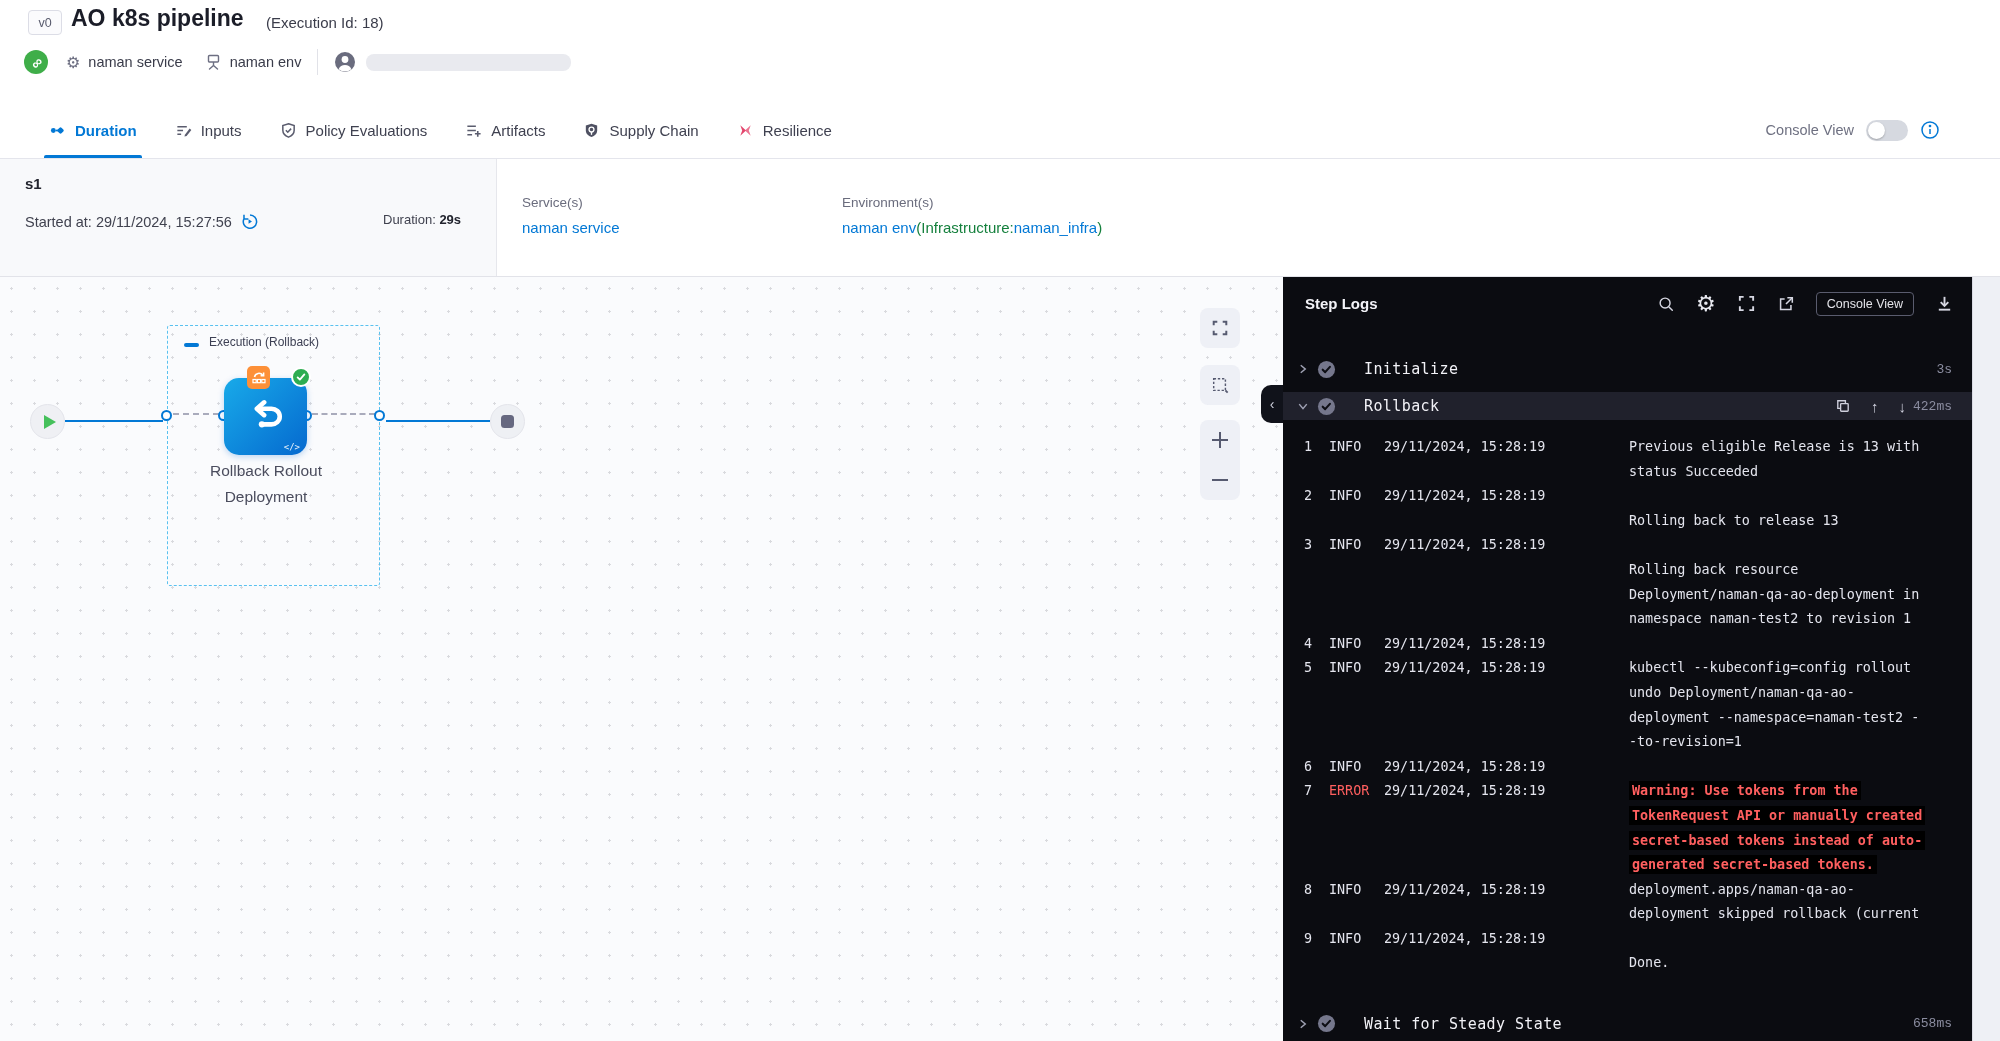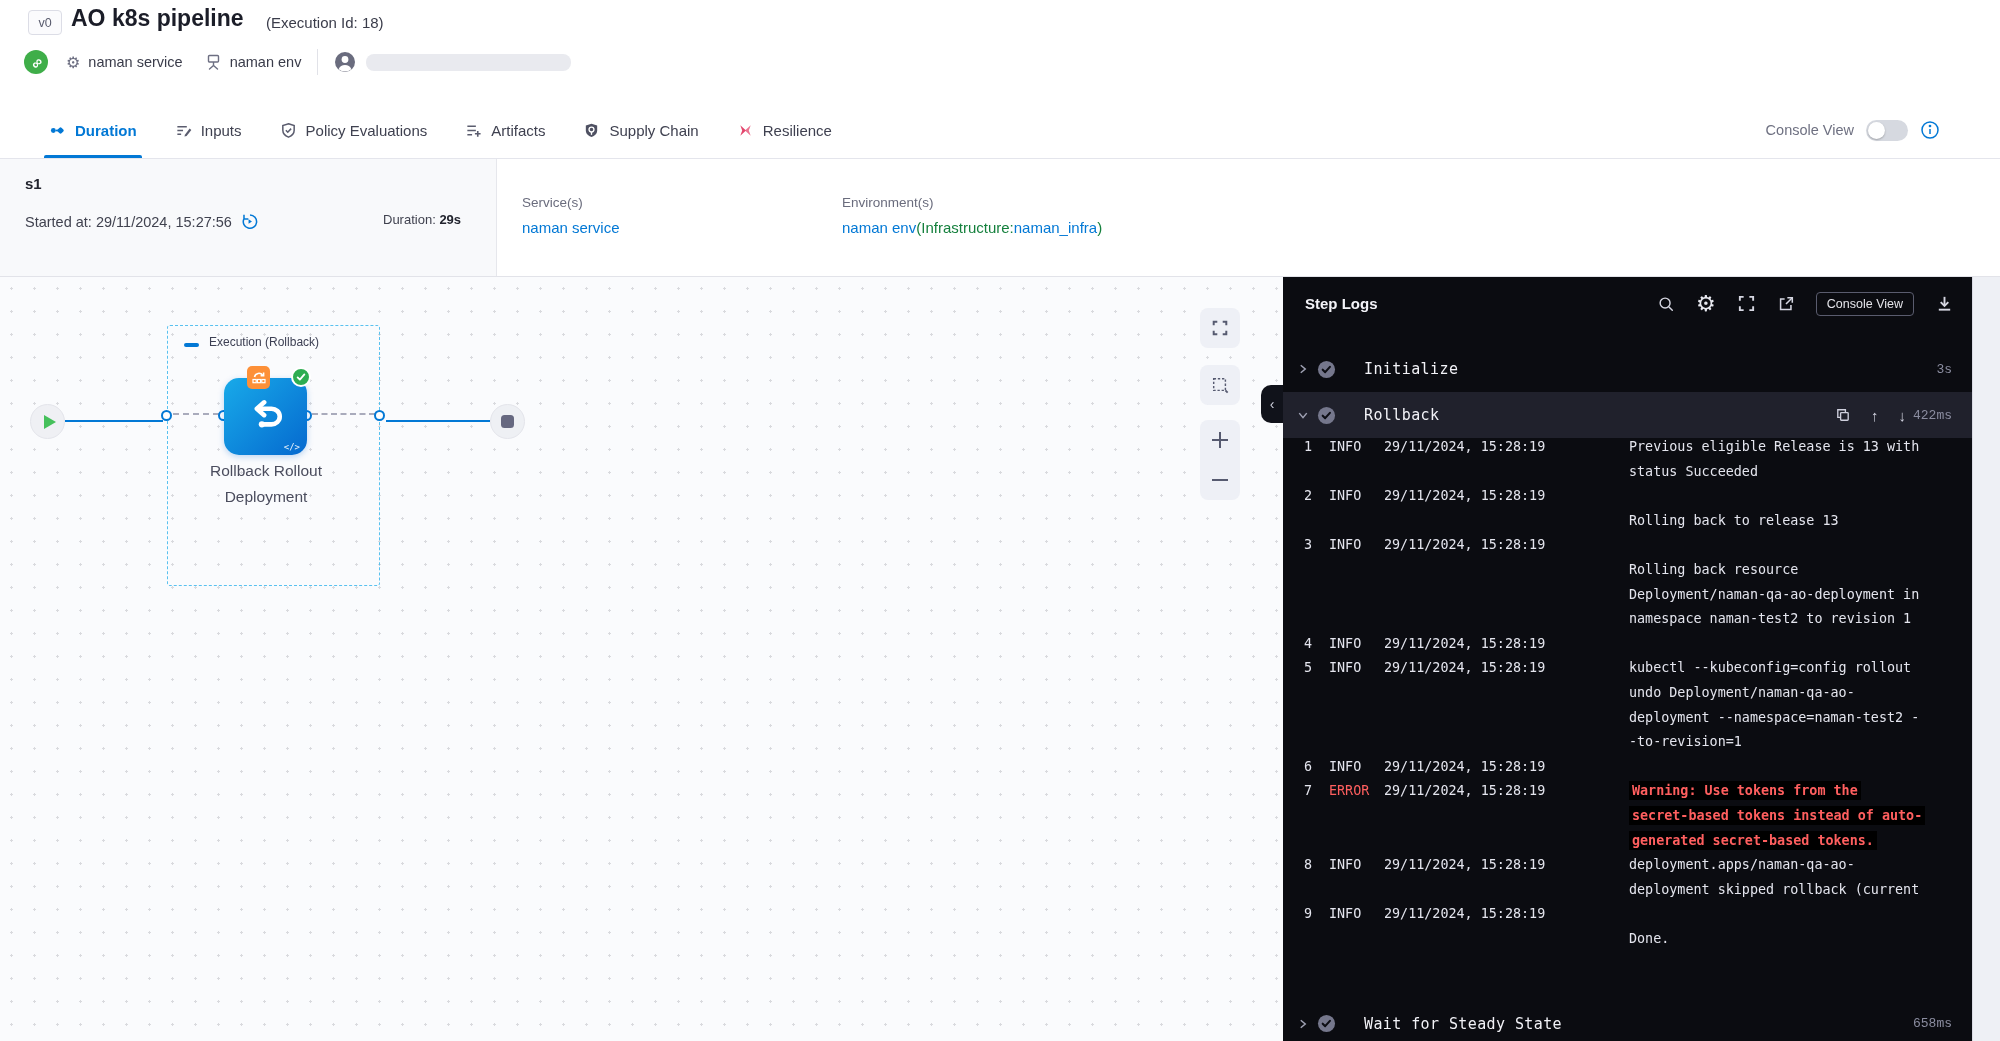--- a/index.html
+++ b/index.html
@@ -85,21 +85,21 @@
   .lp-icons .ic { cursor:pointer; display:flex; align-items:center; }
   .gear-lg { font-size:22px; color:#e8e9f0; line-height:1; }
   .cv-btn { border:1px solid #5a5c6e; border-radius:4px; color:#e4e4ea; font-size:12.5px; padding:4px 10px; cursor:pointer; white-space:nowrap; }
 
   .steprow { position:absolute; left:0; width:689px; display:flex; align-items:center; cursor:pointer; }
   .steprow .chev { margin-left:14px; width:14px; display:flex; color:#a0a2b4; }
   .steprow .chk { margin-left:6px; }
   .steprow .slabel { margin-left:28px; font-family:"DejaVu Sans Mono",monospace; font-size:15px; color:#f2f2f7; letter-spacing:.4px; }
   .steprow .sdur { position:absolute; right:20px; font-family:Liberation Mono, monospace; font-size:13px; color:#8b8da0; }
   .row-init { top:69px; height:46px; }
-  .row-rb { top:115px; height:46px; background:#20212c; }
+  .row-rb { top:115px; height:28px; background:#20212c; }
   .row-wait { top:729px; height:35px; }
   .rb-actions { position:absolute; right:66px; display:flex; align-items:center; gap:20px; color:#cfd0dd; font-size:15px; }
   .rb-actions .aic { cursor:pointer; display:flex; align-items:center; }
 
   #log-lines { position:absolute; left:0; top:157px; width:672px; }
   .log-row { position:relative; height:24.6px; font-family:"DejaVu Sans Mono",monospace; font-size:13.4px; white-space:pre; }
   .log-row span { position:absolute; top:3px; line-height:19px; }
   .c-num { left:17px; width:12px; text-align:right; color:#e4e5ee; }
   .c-lvl { left:46px; color:#e4e5ee; }
   .c-lvl.err { color:#ff5f5f; }
@@ -400,20 +400,21 @@
         <div class="log-row"><span class="c-msg">Rolling back resource</span></div>
         <div class="log-row"><span class="c-msg">Deployment/naman-qa-ao-deployment in</span></div>
         <div class="log-row"><span class="c-msg">namespace naman-test2 to revision 1</span></div>
         <div class="log-row"><span class="c-num">4</span><span class="c-lvl">INFO</span><span class="c-ts">29/11/2024, 15:28:19</span></div>
         <div class="log-row"><span class="c-num">5</span><span class="c-lvl">INFO</span><span class="c-ts">29/11/2024, 15:28:19</span><span class="c-msg">kubectl --kubeconfig=config rollout</span></div>
         <div class="log-row"><span class="c-msg">undo Deployment/naman-qa-ao-</span></div>
         <div class="log-row"><span class="c-msg">deployment --namespace=naman-test2 -</span></div>
         <div class="log-row"><span class="c-msg">-to-revision=1</span></div>
         <div class="log-row"><span class="c-num">6</span><span class="c-lvl">INFO</span><span class="c-ts">29/11/2024, 15:28:19</span></div>
         <div class="log-row"><span class="c-num">7</span><span class="c-lvl err">ERROR</span><span class="c-ts">29/11/2024, 15:28:19</span><span class="c-msg warn">Warning: Use tokens from the</span></div>
+        <div class="log-row"><span class="c-msg warn">TokenRequest API or manually created</span></div>
         <div class="log-row"><span class="c-msg warn">secret-based tokens instead of auto-</span></div>
         <div class="log-row"><span class="c-msg warn">generated secret-based tokens.</span></div>
         <div class="log-row"><span class="c-num">8</span><span class="c-lvl">INFO</span><span class="c-ts">29/11/2024, 15:28:19</span><span class="c-msg">deployment.apps/naman-qa-ao-</span></div>
         <div class="log-row"><span class="c-msg">deployment skipped rollback (current</span></div>
         <div class="log-row"><span class="c-num">9</span><span class="c-lvl">INFO</span><span class="c-ts">29/11/2024, 15:28:19</span></div>
         <div class="log-row"><span class="c-msg">Done.</span></div>
       </div>
 
     <div class="steprow row-wait">
       <span class="chev">

